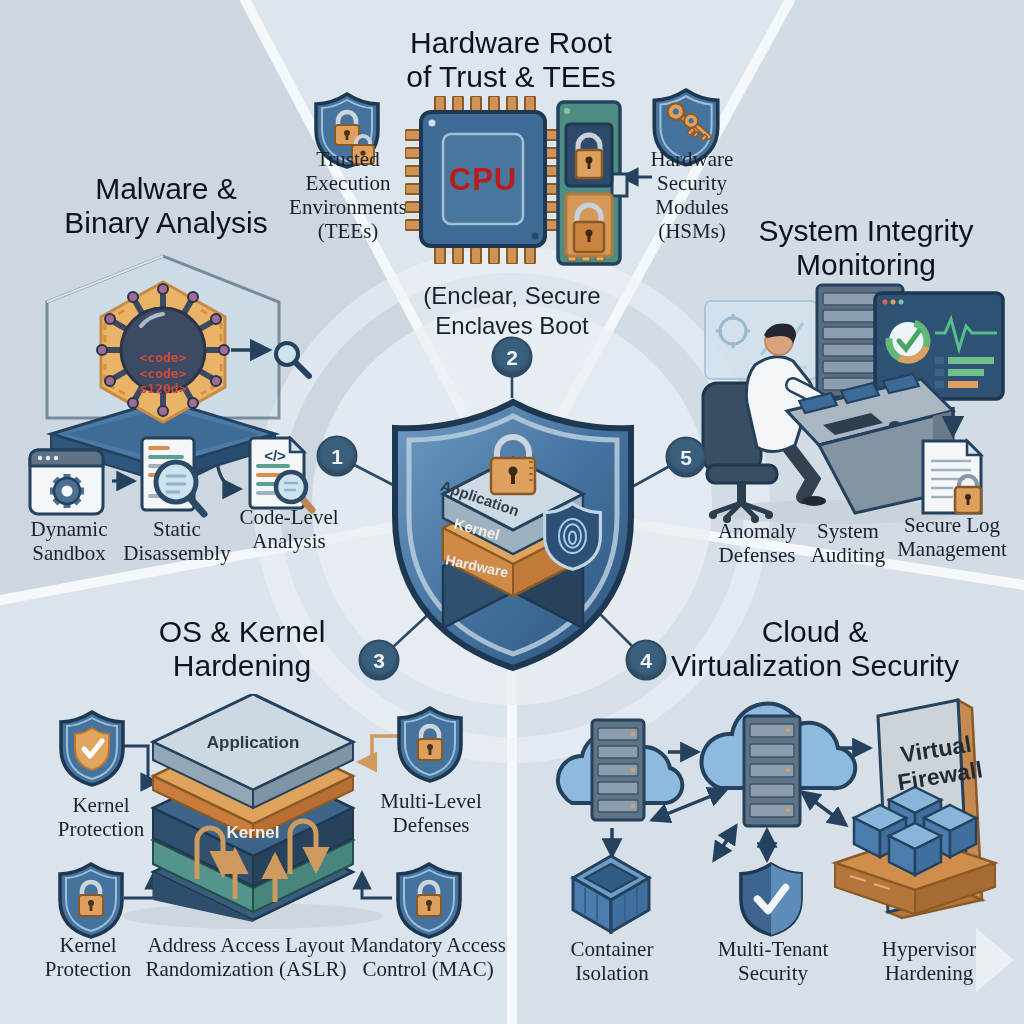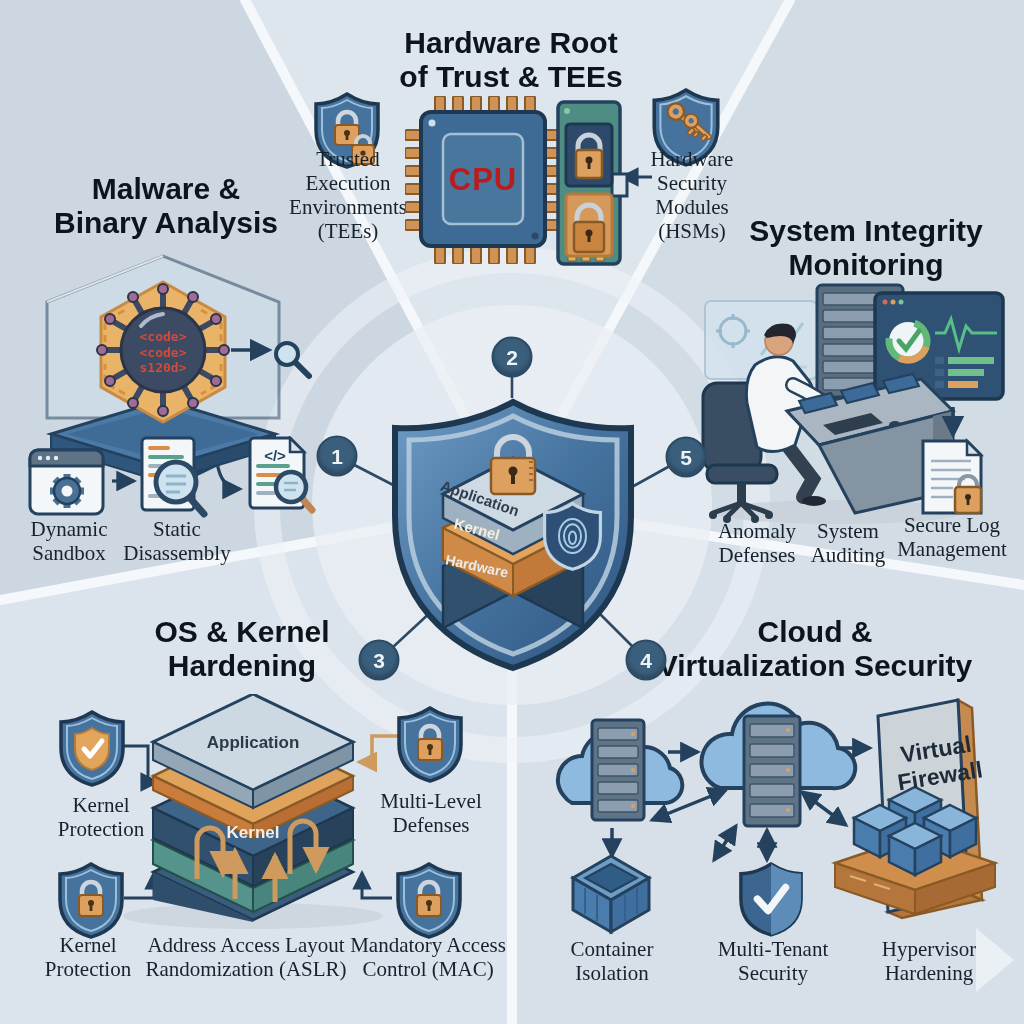--- a/index.html
+++ b/index.html
@@ -3,31 +3,31 @@
 <meta charset="utf-8">
 <style>
   html,body{margin:0;padding:0;background:#eef1f4;}
   .stage{position:relative;width:1024px;height:1024px;overflow:hidden;
          background:#d8e1e9;font-family:"Liberation Sans",sans-serif;}
   .abs{position:absolute;}
   .label{position:absolute;transform:translateX(-50%);text-align:center;
          white-space:pre-line;font-size:21px;line-height:1.14;color:#18222d;width:240px;font-family:Liberation Serif, serif;}
   .label.wide{width:300px;}
   .title{position:absolute;transform:translateX(-50%);text-align:center;
-         white-space:pre-line;font-size:30px;line-height:1.14;font-weight:bold;color:#0d141c;width:440px;}
+         white-space:pre-line;font-size:30px;line-height:1.14;font-weight:normal;color:#0d141c;width:440px;}
   .subtitle{position:absolute;transform:translateX(-50%);text-align:center;
          white-space:pre-line;font-size:24px;line-height:1.25;color:#18222d;width:320px;}
   .badge{position:absolute;width:37px;height:37px;border-radius:50%;
          background:#3a5f7d;border:2px solid #2c4a63;color:#eef3f7;
          font-weight:bold;font-size:21px;display:flex;align-items:center;justify-content:center;
          transform:translate(-50%,-50%);box-shadow:inset 0 -3px 4px rgba(0,0,0,.25);}
   .flabel{position:absolute;transform:translate(-50%,-50%);text-align:center;white-space:pre-line;}
   .cpu-text{font-size:31px;font-weight:bold;color:#b91c1c;letter-spacing:1px;}
   .code-text{font-family:"DejaVu Sans Mono",monospace;font-size:13px;font-weight:bold;
-             color:#d14b38;line-height:1.2;}
+             color:#d14b38;line-height:1.2;margin-top:21px;}
   .layer-sm{font-size:15px;font-weight:bold;}
   .stack-lbl{font-size:17px;font-weight:bold;}
   .fw-lbl{font-size:23px;font-weight:bold;color:#1f2b38;transform:translate(-50%,-50%) rotate(-9deg);}
   .glyph{font-size:15px;font-weight:bold;color:#24415e;}
   svg{display:block;}
 </style>
 </head>
 <body>
 
 <div class="stage">
@@ -177,20 +177,22 @@
         <circle cx="0" cy="0" r="8" fill="#dda05f" stroke="#8a5a26" stroke-width="2.2"></circle>
         <circle cx="0" cy="0" r="3" fill="#46739e"></circle>
       </g>
     </g>
   </svg>
   <div class="label" style="left:692px;top:148px">Hardware
 Security
 Modules
 (HSMs)</div>
 
+  <div class="subtitle" style="left:512px;top:281px">(Enclear, Secure
+Enclaves Boot</div>
 
   <div class="title" style="left:166px;top:172px">Malware &amp;
 Binary Analysis</div>
 
   <svg class="abs" style="left:35px;top:242px" width="310" height="244" viewBox="0 0 310 244">
     <defs>
       <marker id="sbArr" viewBox="0 0 10 10" refX="8.5" refY="5" markerWidth="6.5" markerHeight="6.5" orient="auto">
         <path d="M0,0L10,5L0,10Z" fill="#24415e"></path>
       </marker>
     </defs>
@@ -308,20 +310,22 @@
       <line x1="38" y1="47" x2="52" y2="47" stroke="#8fb2c8" stroke-width="2.5"></line>
       <line x1="38" y1="54" x2="50" y2="54" stroke="#8fb2c8" stroke-width="2.5"></line>
     </g>
   </svg>
   <div class="flabel glyph" style="left:275px;top:455px">&lt;/&gt;</div>
 
   <div class="label" style="left:69px;top:518px">Dynamic
 Sandbox</div>
   <div class="label" style="left:177px;top:518px">Static
 Disassembly</div>
+  <div class="label" style="left:289px;top:506px">Code-Level
+Analysis</div>
 
   <div class="title" style="left:866px;top:214px">System Integrity
 Monitoring</div>
 
   <svg class="abs" style="left:695px;top:283px" width="322" height="240" viewBox="0 0 322 240">
     <defs>
       <marker id="scArr" viewBox="0 0 10 10" refX="8.5" refY="5" markerWidth="6.5" markerHeight="6.5" orient="auto">
         <path d="M0,0L10,5L0,10Z" fill="#24415e"></path>
       </marker>
     </defs>

